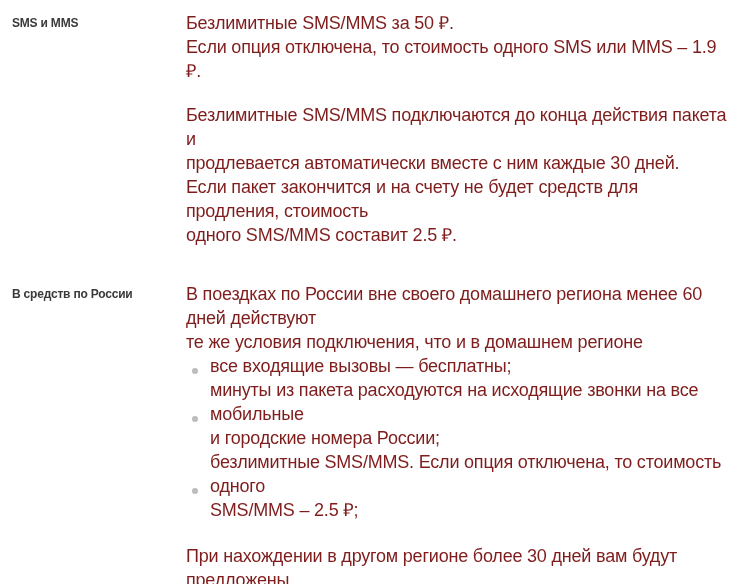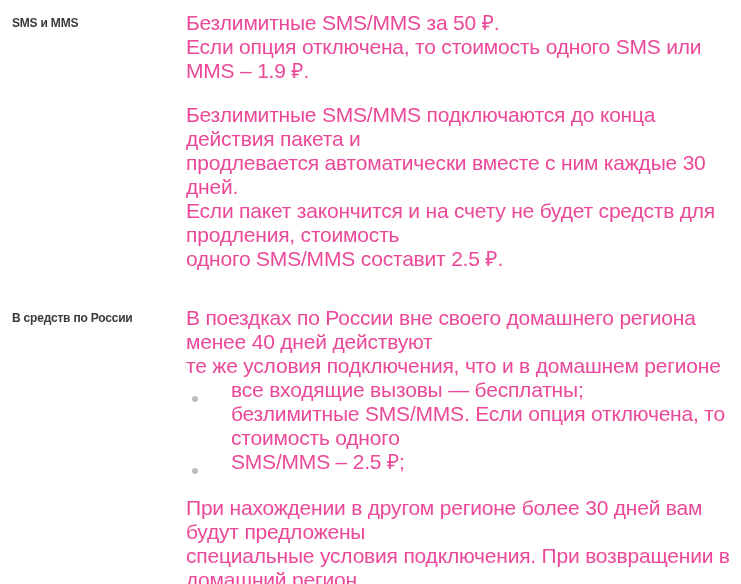--- a/index.html
+++ b/index.html
@@ -26,38 +26,37 @@
     padding-left: 12px;
     font-size: 12px;
     line-height: 24px;
     font-weight: bold;
     color: #3a3a3a;
     letter-spacing: -0.2px;
   }
   .row-content {
     flex: 1 1 auto;
     max-width: 548px;
-    font-size: 21px;
+    font-size: 18px;
     line-height: 24px;
-    color: #ec4899;
+    color: #7f1d1d;
     letter-spacing: -0.2px;
   }
   .para {
     white-space: pre-line;
   }
   .para + .para {
     margin-top: 20px;
   }
   .bullet-list {
     list-style: none;
   }
   .bullet-item {
     display: flex;
-    align-items: flex-end;
-    gap: 21px;
+    align-items: center;
   }
   .bullet-dot {
     flex: 0 0 auto;
     width: 6px;
     height: 6px;
     border-radius: 50%;
     background: #bcbcbc;
     margin: 9px 12px 0 6px;
   }
   .bullet-text {
@@ -80,27 +79,32 @@
       <div class="para">Безлимитные SMS/MMS подключаются до конца действия пакета и
 продлевается автоматически вместе с ним каждые 30 дней.
 Если пакет закончится и на счету не будет средств для продления, стоимость
 одного SMS/MMS составит 2.5 ₽.</div>
     </div>
   </div>
 
   <div class="tariff-row">
     <div class="row-label">В средств по России</div>
     <div class="row-content">
-      <div class="para">В поездках по России вне своего домашнего региона менее 40 дней действуют
+      <div class="para">В поездках по России вне своего домашнего региона менее 60 дней действуют
 те же условия подключения, что и в домашнем регионе</div>
 
       <ul class="bullet-list">
         <li class="bullet-item">
           <span class="bullet-dot"></span>
           <span class="bullet-text">все входящие вызовы — бесплатны;</span>
+        </li>
+        <li class="bullet-item">
+          <span class="bullet-dot"></span>
+          <span class="bullet-text">минуты из пакета расходуются на исходящие звонки на все мобильные
+и городские номера России;</span>
         </li>
         <li class="bullet-item">
           <span class="bullet-dot"></span>
           <span class="bullet-text">безлимитные SMS/MMS. Если опция отключена, то стоимость одного
 SMS/MMS – 2.5 ₽;</span>
         </li>
       </ul>
 
       <div class="para outro">При нахождении в другом регионе более 30 дней вам будут предложены
 специальные условия подключения. При возвращении в домашний регион,

